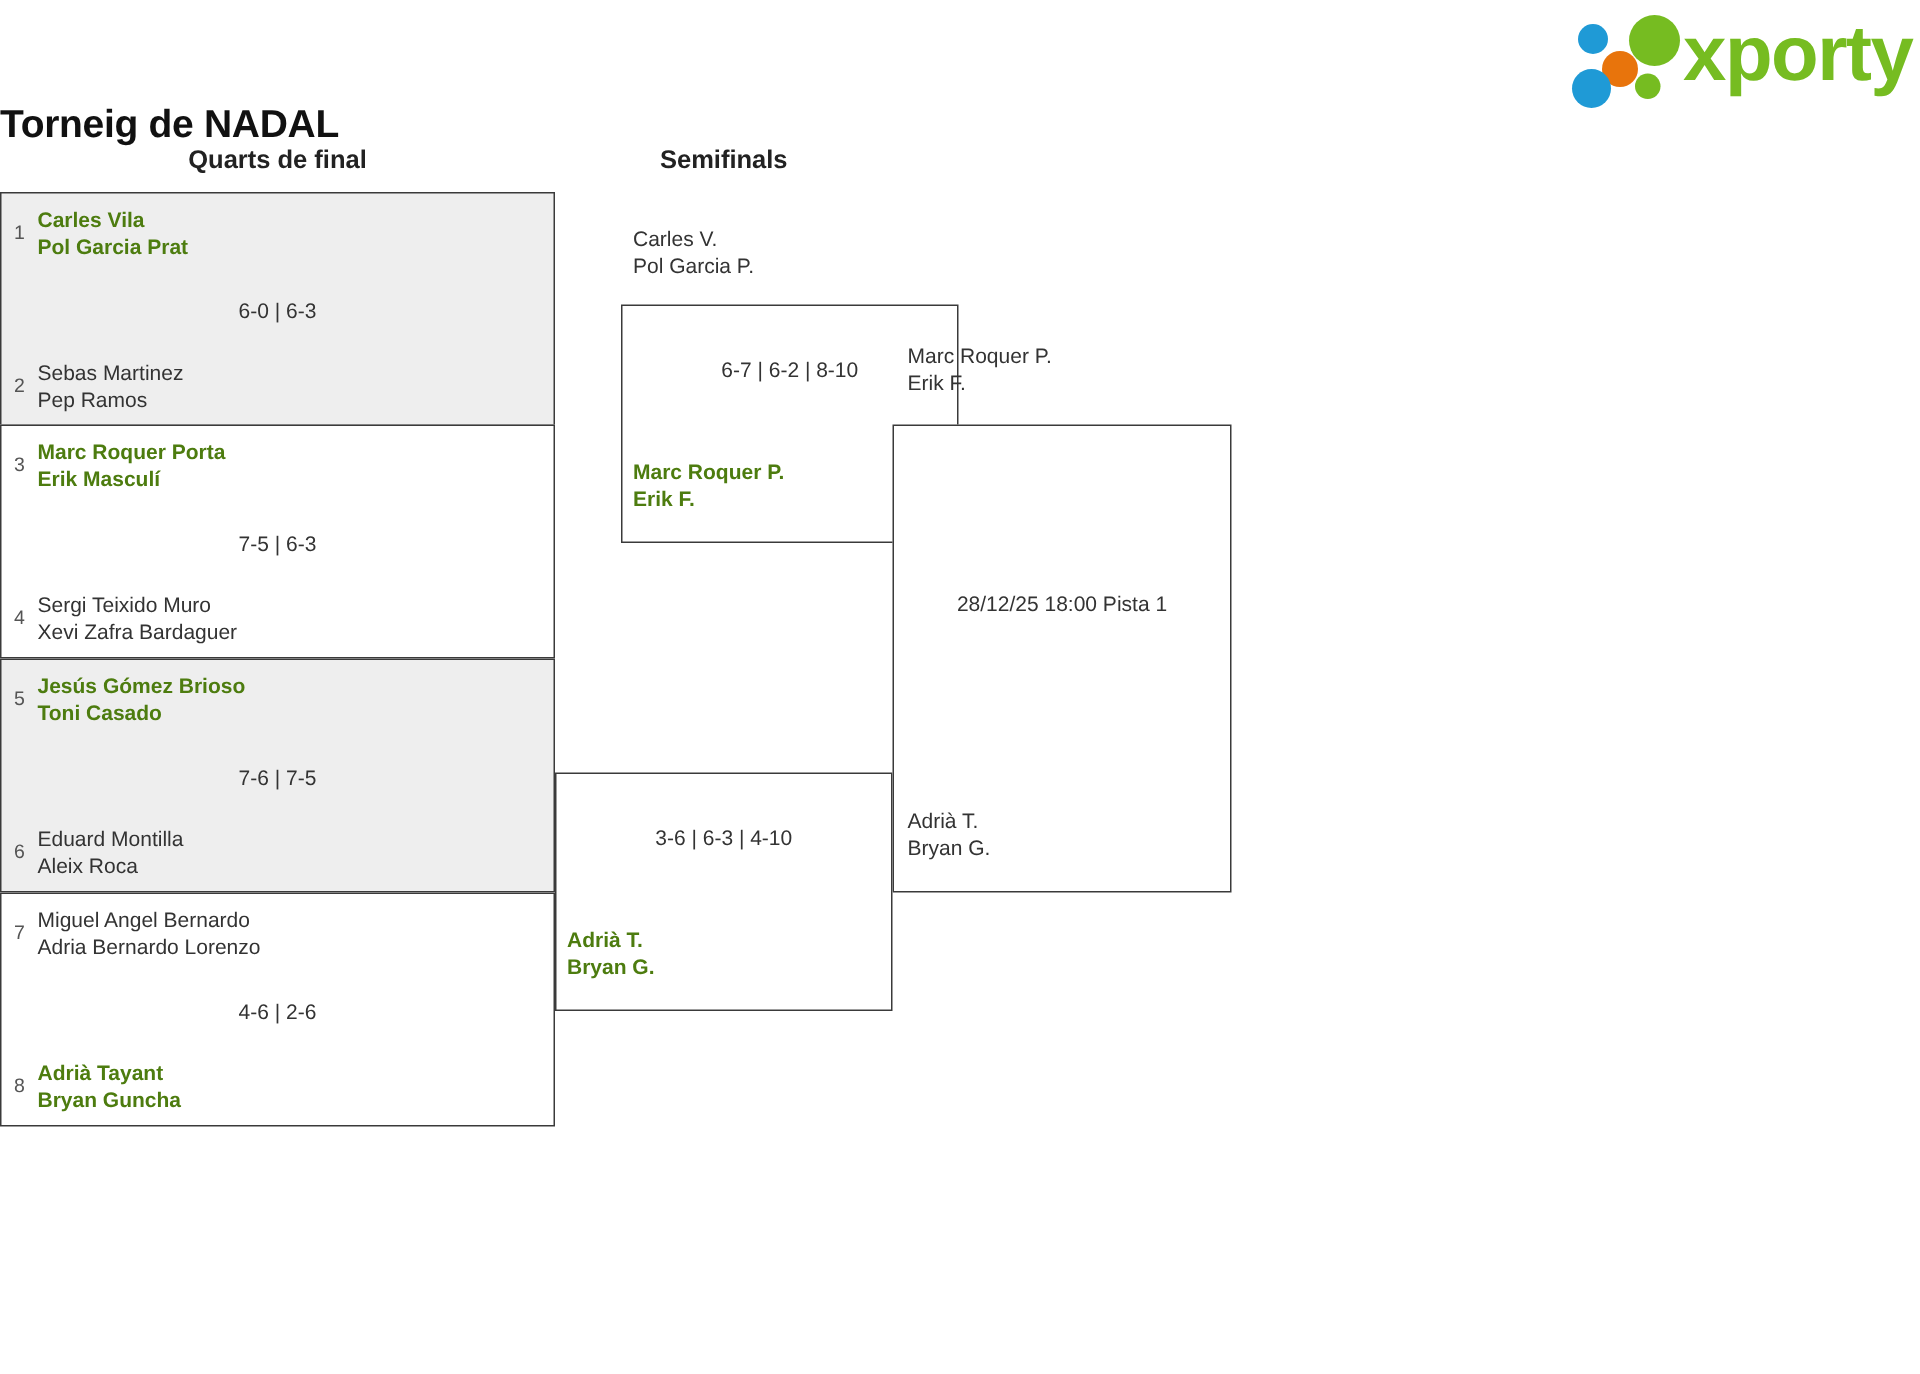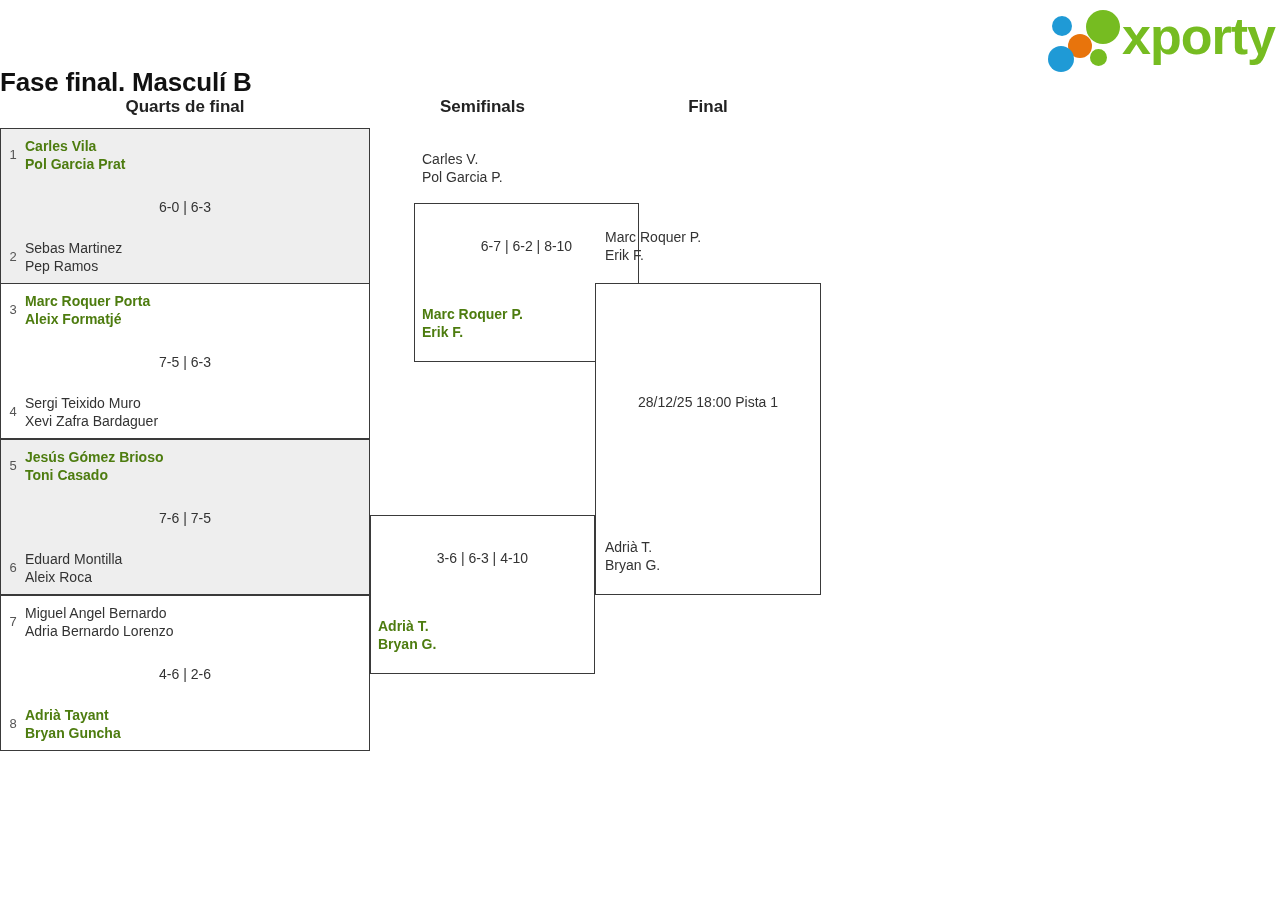--- a/index.html
+++ b/index.html
@@ -135,37 +135,37 @@
   .fn .team-top    { top: -56px; padding-left: 9px; }
   .fn .team-bottom { top: 254px; padding-left: 9px; }
   .fn .score       { top: 109px; }
 </style>
 </head>
 <body>
 
 <div id="page">
 
   <div id="header-title">
+    <span class="line">Torneig de NADAL</span>
     <span class="line">Fase final. Masculí B</span>
   </div>
 
   <div id="logo">
     <div id="logo-dots">
       <span class="dot" id="dot-blue-top"></span>
       <span class="dot" id="dot-orange"></span>
       <span class="dot" id="dot-blue-bot"></span>
       <span class="dot" id="dot-green-big"></span>
       <span class="dot" id="dot-green-sm"></span>
     </div>
     <div id="logo-word">xporty</div>
   </div>
 
   <div class="round-header" id="round-header-0">Quarts de final</div>
   <div class="round-header" id="round-header-1">Semifinals</div>
-  <div class="round-header" id="round-header-2">Final</div>
 
   <div id="bracket">
 
     <div class="match-box qf shaded" style="top:128px;">
       <div class="team team-top">
         <span class="seed">1</span>
         <span class="players winner">
           <span class="pname">Carles Vila</span>
           <span class="pname">Pol Garcia Prat</span>
         </span>
@@ -178,21 +178,21 @@
           <span class="pname">Pep Ramos</span>
         </span>
       </div>
     </div>
 
     <div class="match-box qf" style="top:283px;">
       <div class="team team-top">
         <span class="seed">3</span>
         <span class="players winner">
           <span class="pname">Marc Roquer Porta</span>
-          <span class="pname">Aleix Formatjé</span>
+          <span class="pname">Erik Masculí</span>
         </span>
       </div>
       <div class="score">7-5 | 6-3</div>
       <div class="team team-bottom">
         <span class="seed">4</span>
         <span class="players">
           <span class="pname">Sergi Teixido Muro</span>
           <span class="pname">Xevi Zafra Bardaguer</span>
         </span>
       </div>

